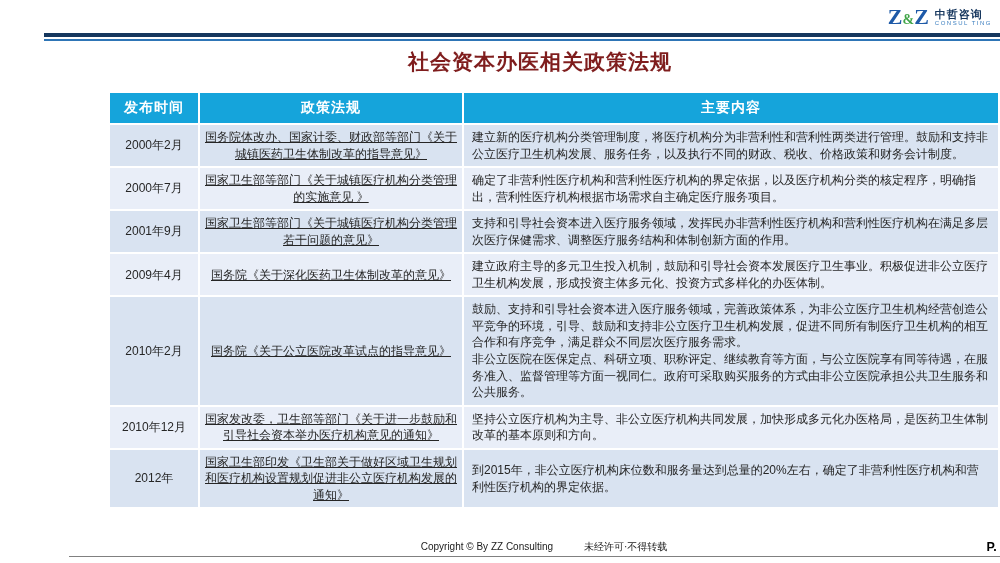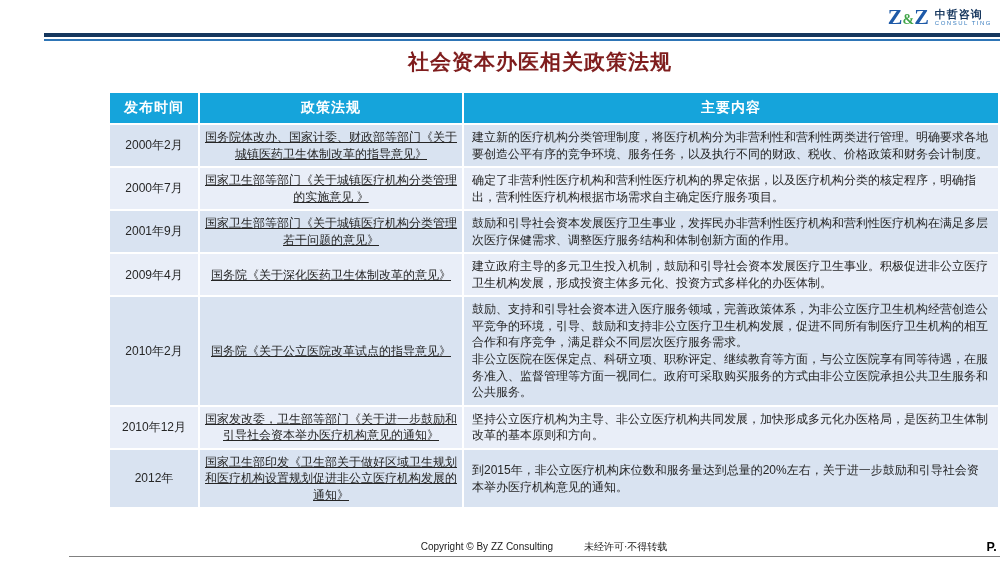--- a/index.html
+++ b/index.html
@@ -109,52 +109,52 @@
       <tr>
         <th>发布时间</th>
         <th>政策法规</th>
         <th>主要内容</th>
       </tr>
     </thead>
     <tbody>
       <tr>
         <td class="date">2000年2月</td>
         <td class="policy">国务院体改办、国家计委、财政部等部门《关于城镇医药卫生体制改革的指导意见》</td>
-        <td class="content">建立新的医疗机构分类管理制度，将医疗机构分为非营利性和营利性两类进行管理。明确要求各地要创造公平有序的竞争环境、服务任务，以及执行不同的财政、税收、价格政策和财务会计制度。</td>
+        <td class="content">建立新的医疗机构分类管理制度，将医疗机构分为非营利性和营利性两类进行管理。鼓励和支持非公立医疗卫生机构发展、服务任务，以及执行不同的财政、税收、价格政策和财务会计制度。</td>
       </tr>
       <tr>
         <td class="date">2000年7月</td>
         <td class="policy">国家卫生部等部门《关于城镇医疗机构分类管理的实施意见 》</td>
         <td class="content">确定了非营利性医疗机构和营利性医疗机构的界定依据，以及医疗机构分类的核定程序，明确指出，营利性医疗机构根据市场需求自主确定医疗服务项目。</td>
       </tr>
       <tr>
         <td class="date">2001年9月</td>
         <td class="policy">国家卫生部等部门《关于城镇医疗机构分类管理若干问题的意见》</td>
-        <td class="content">鼓励和引导社会资本发展医疗卫生事业，发挥民办非营利性医疗机构和营利性医疗机构在满足多层次医疗保健需求、调整医疗服务结构和体制创新方面的作用。</td>
+        <td class="content">支持和引导社会资本进入医疗服务领域，发挥民办非营利性医疗机构和营利性医疗机构在满足多层次医疗保健需求、调整医疗服务结构和体制创新方面的作用。</td>
       </tr>
       <tr>
         <td class="date">2009年4月</td>
         <td class="policy">国务院《关于深化医药卫生体制改革的意见》</td>
         <td class="content">建立政府主导的多元卫生投入机制，鼓励和引导社会资本发展医疗卫生事业。积极促进非公立医疗卫生机构发展，形成投资主体多元化、投资方式多样化的办医体制。</td>
       </tr>
       <tr>
         <td class="date">2010年2月</td>
         <td class="policy">国务院《关于公立医院改革试点的指导意见》</td>
         <td class="content">鼓励、支持和引导社会资本进入医疗服务领域，完善政策体系，为非公立医疗卫生机构经营创造公平竞争的环境，引导、鼓励和支持非公立医疗卫生机构发展，促进不同所有制医疗卫生机构的相互合作和有序竞争，满足群众不同层次医疗服务需求。
 非公立医院在医保定点、科研立项、职称评定、继续教育等方面，与公立医院享有同等待遇，在服务准入、监督管理等方面一视同仁。政府可采取购买服务的方式由非公立医院承担公共卫生服务和公共服务。</td>
       </tr>
       <tr>
         <td class="date">2010年12月</td>
         <td class="policy">国家发改委，卫生部等部门《关于进一步鼓励和引导社会资本举办医疗机构意见的通知》</td>
         <td class="content">坚持公立医疗机构为主导、非公立医疗机构共同发展，加快形成多元化办医格局，是医药卫生体制改革的基本原则和方向。</td>
       </tr>
       <tr>
         <td class="date">2012年</td>
         <td class="policy">国家卫生部印发《卫生部关于做好区域卫生规划和医疗机构设置规划促进非公立医疗机构发展的通知》</td>
-        <td class="content">到2015年，非公立医疗机构床位数和服务量达到总量的20%左右，关于进一步鼓励和引导社会资本举办医疗机构意见的通知。</td>
+        <td class="content">到2015年，非公立医疗机构床位数和服务量达到总量的20%左右，确定了非营利性医疗机构和营利性医疗机构的界定依据。</td>
       </tr>
     </tbody>
   </table>
 
   <div class="footer">
     <div class="footer-text">
       <span>Copyright © By  ZZ Consulting</span>
       <span class="notice">未经许可·不得转载</span>
     </div>
     <span class="page-num">P. 18</span>

